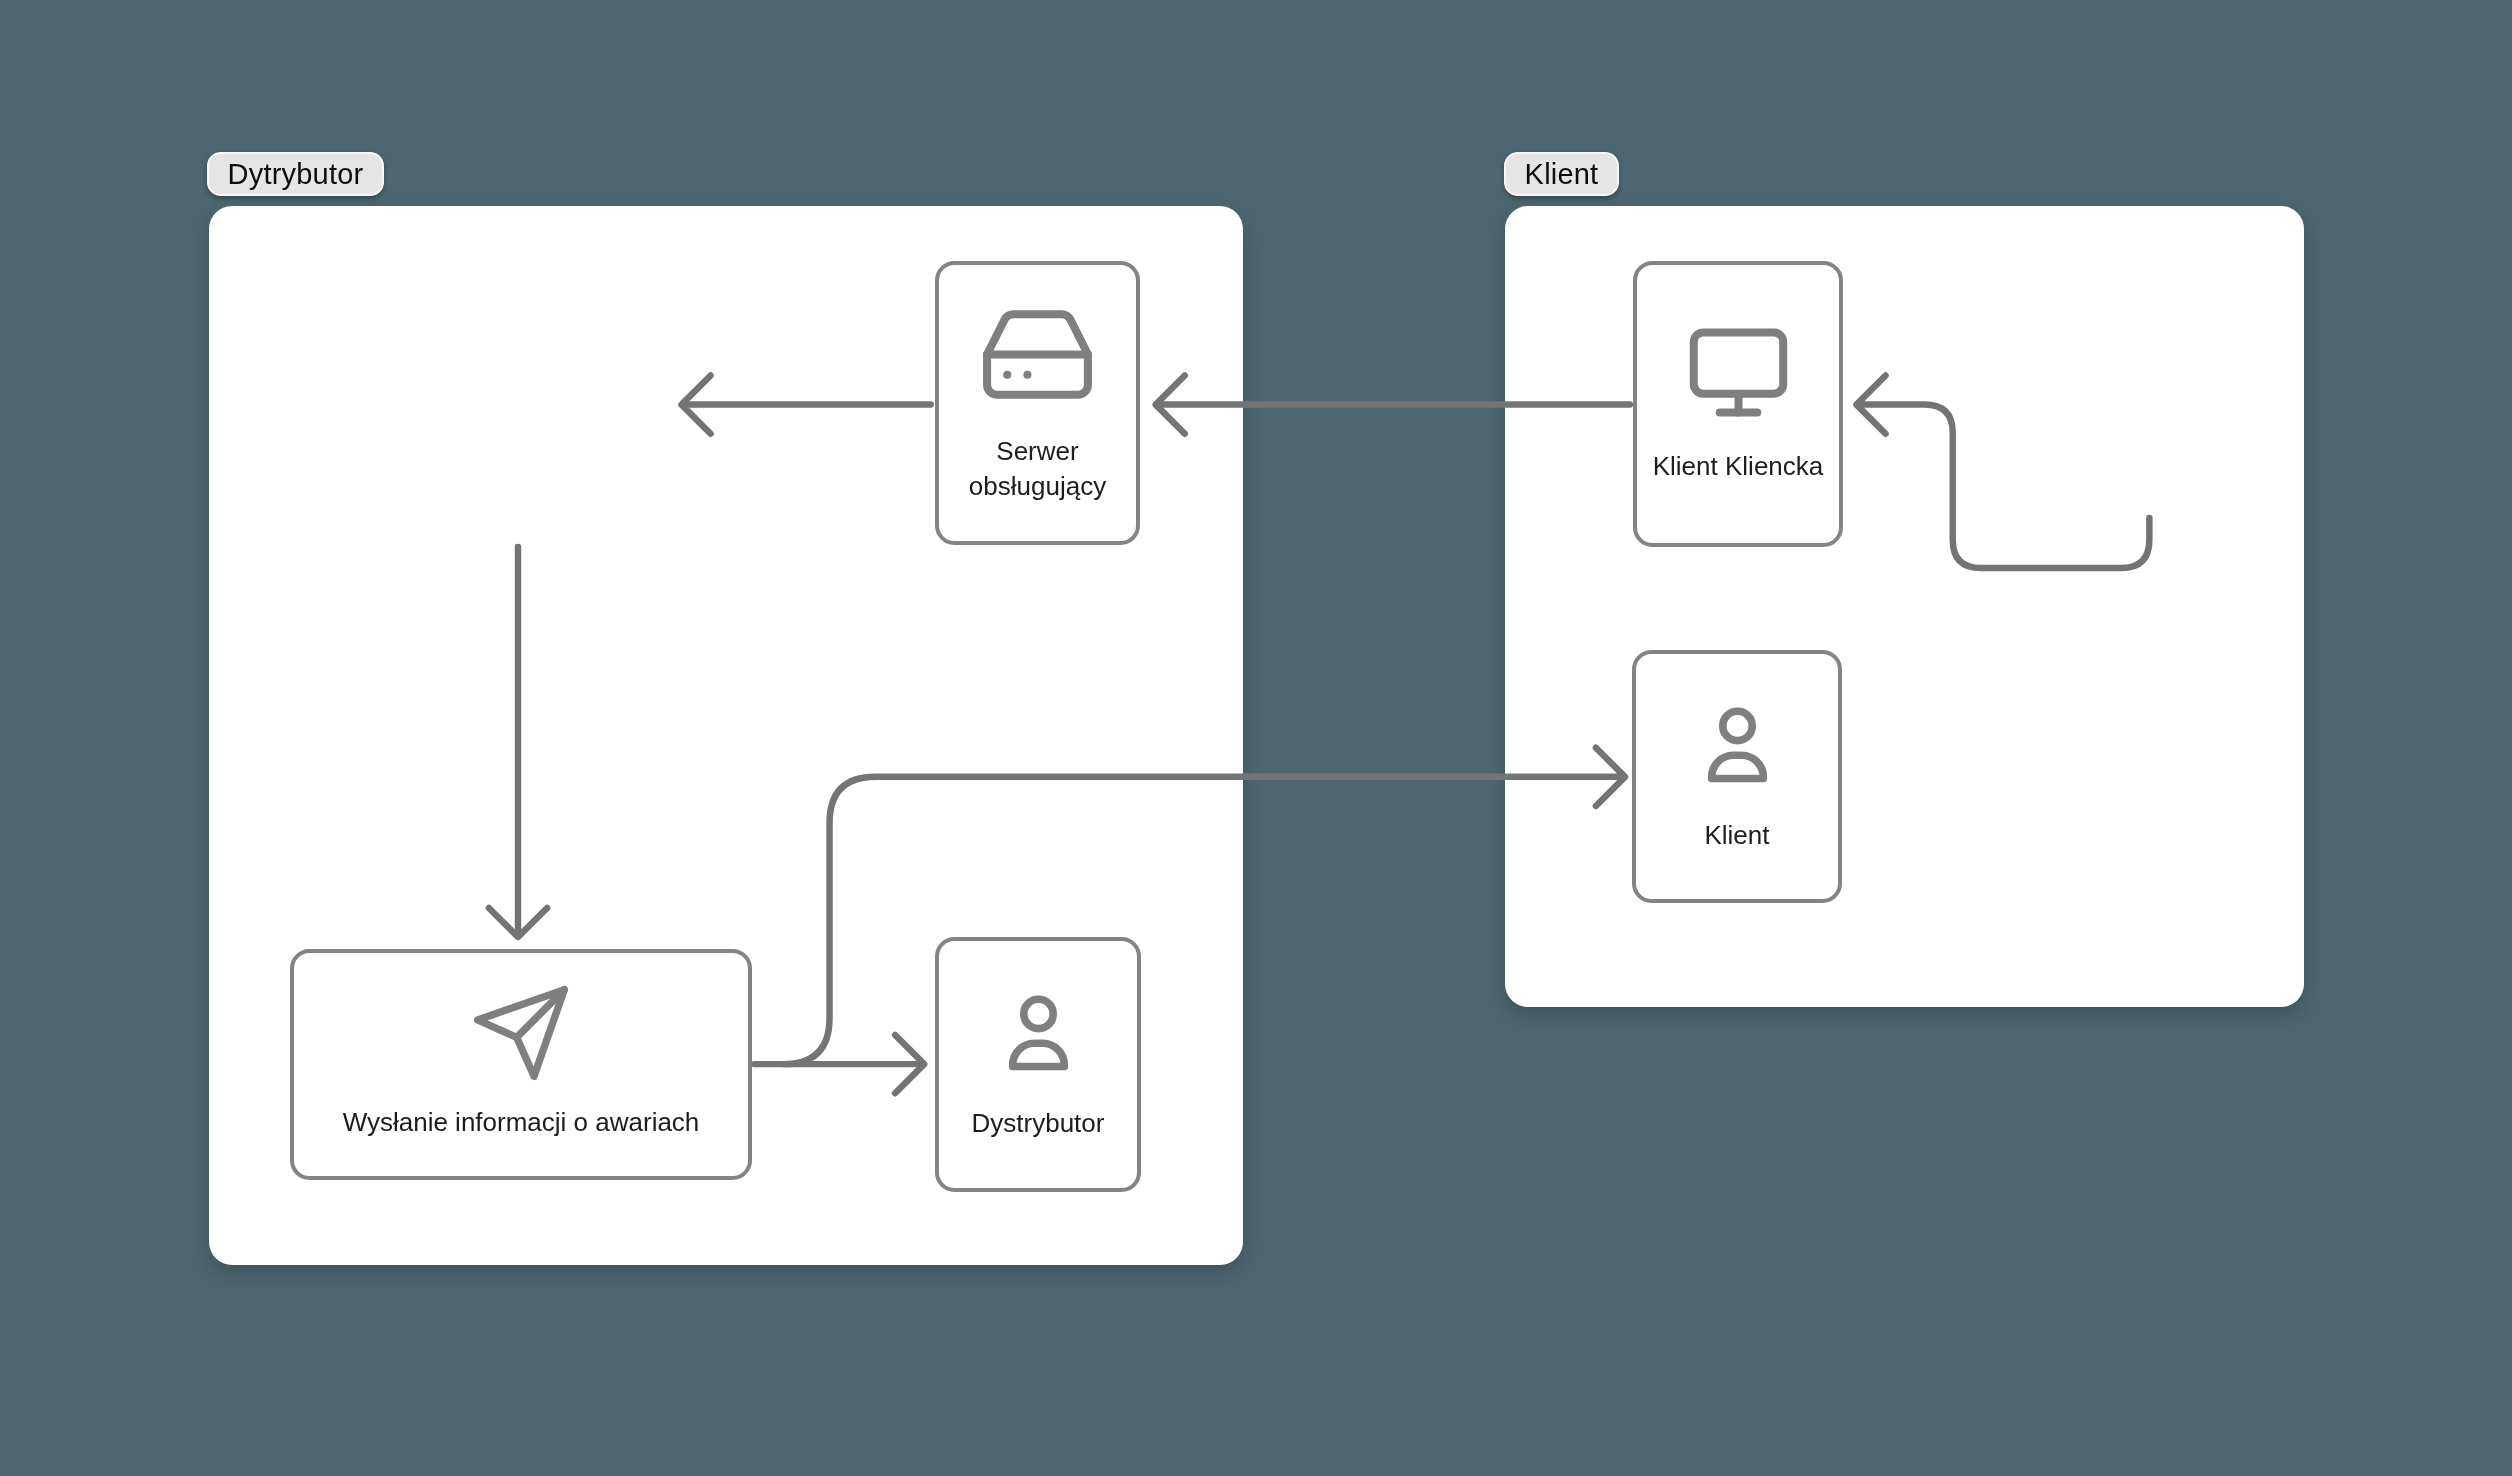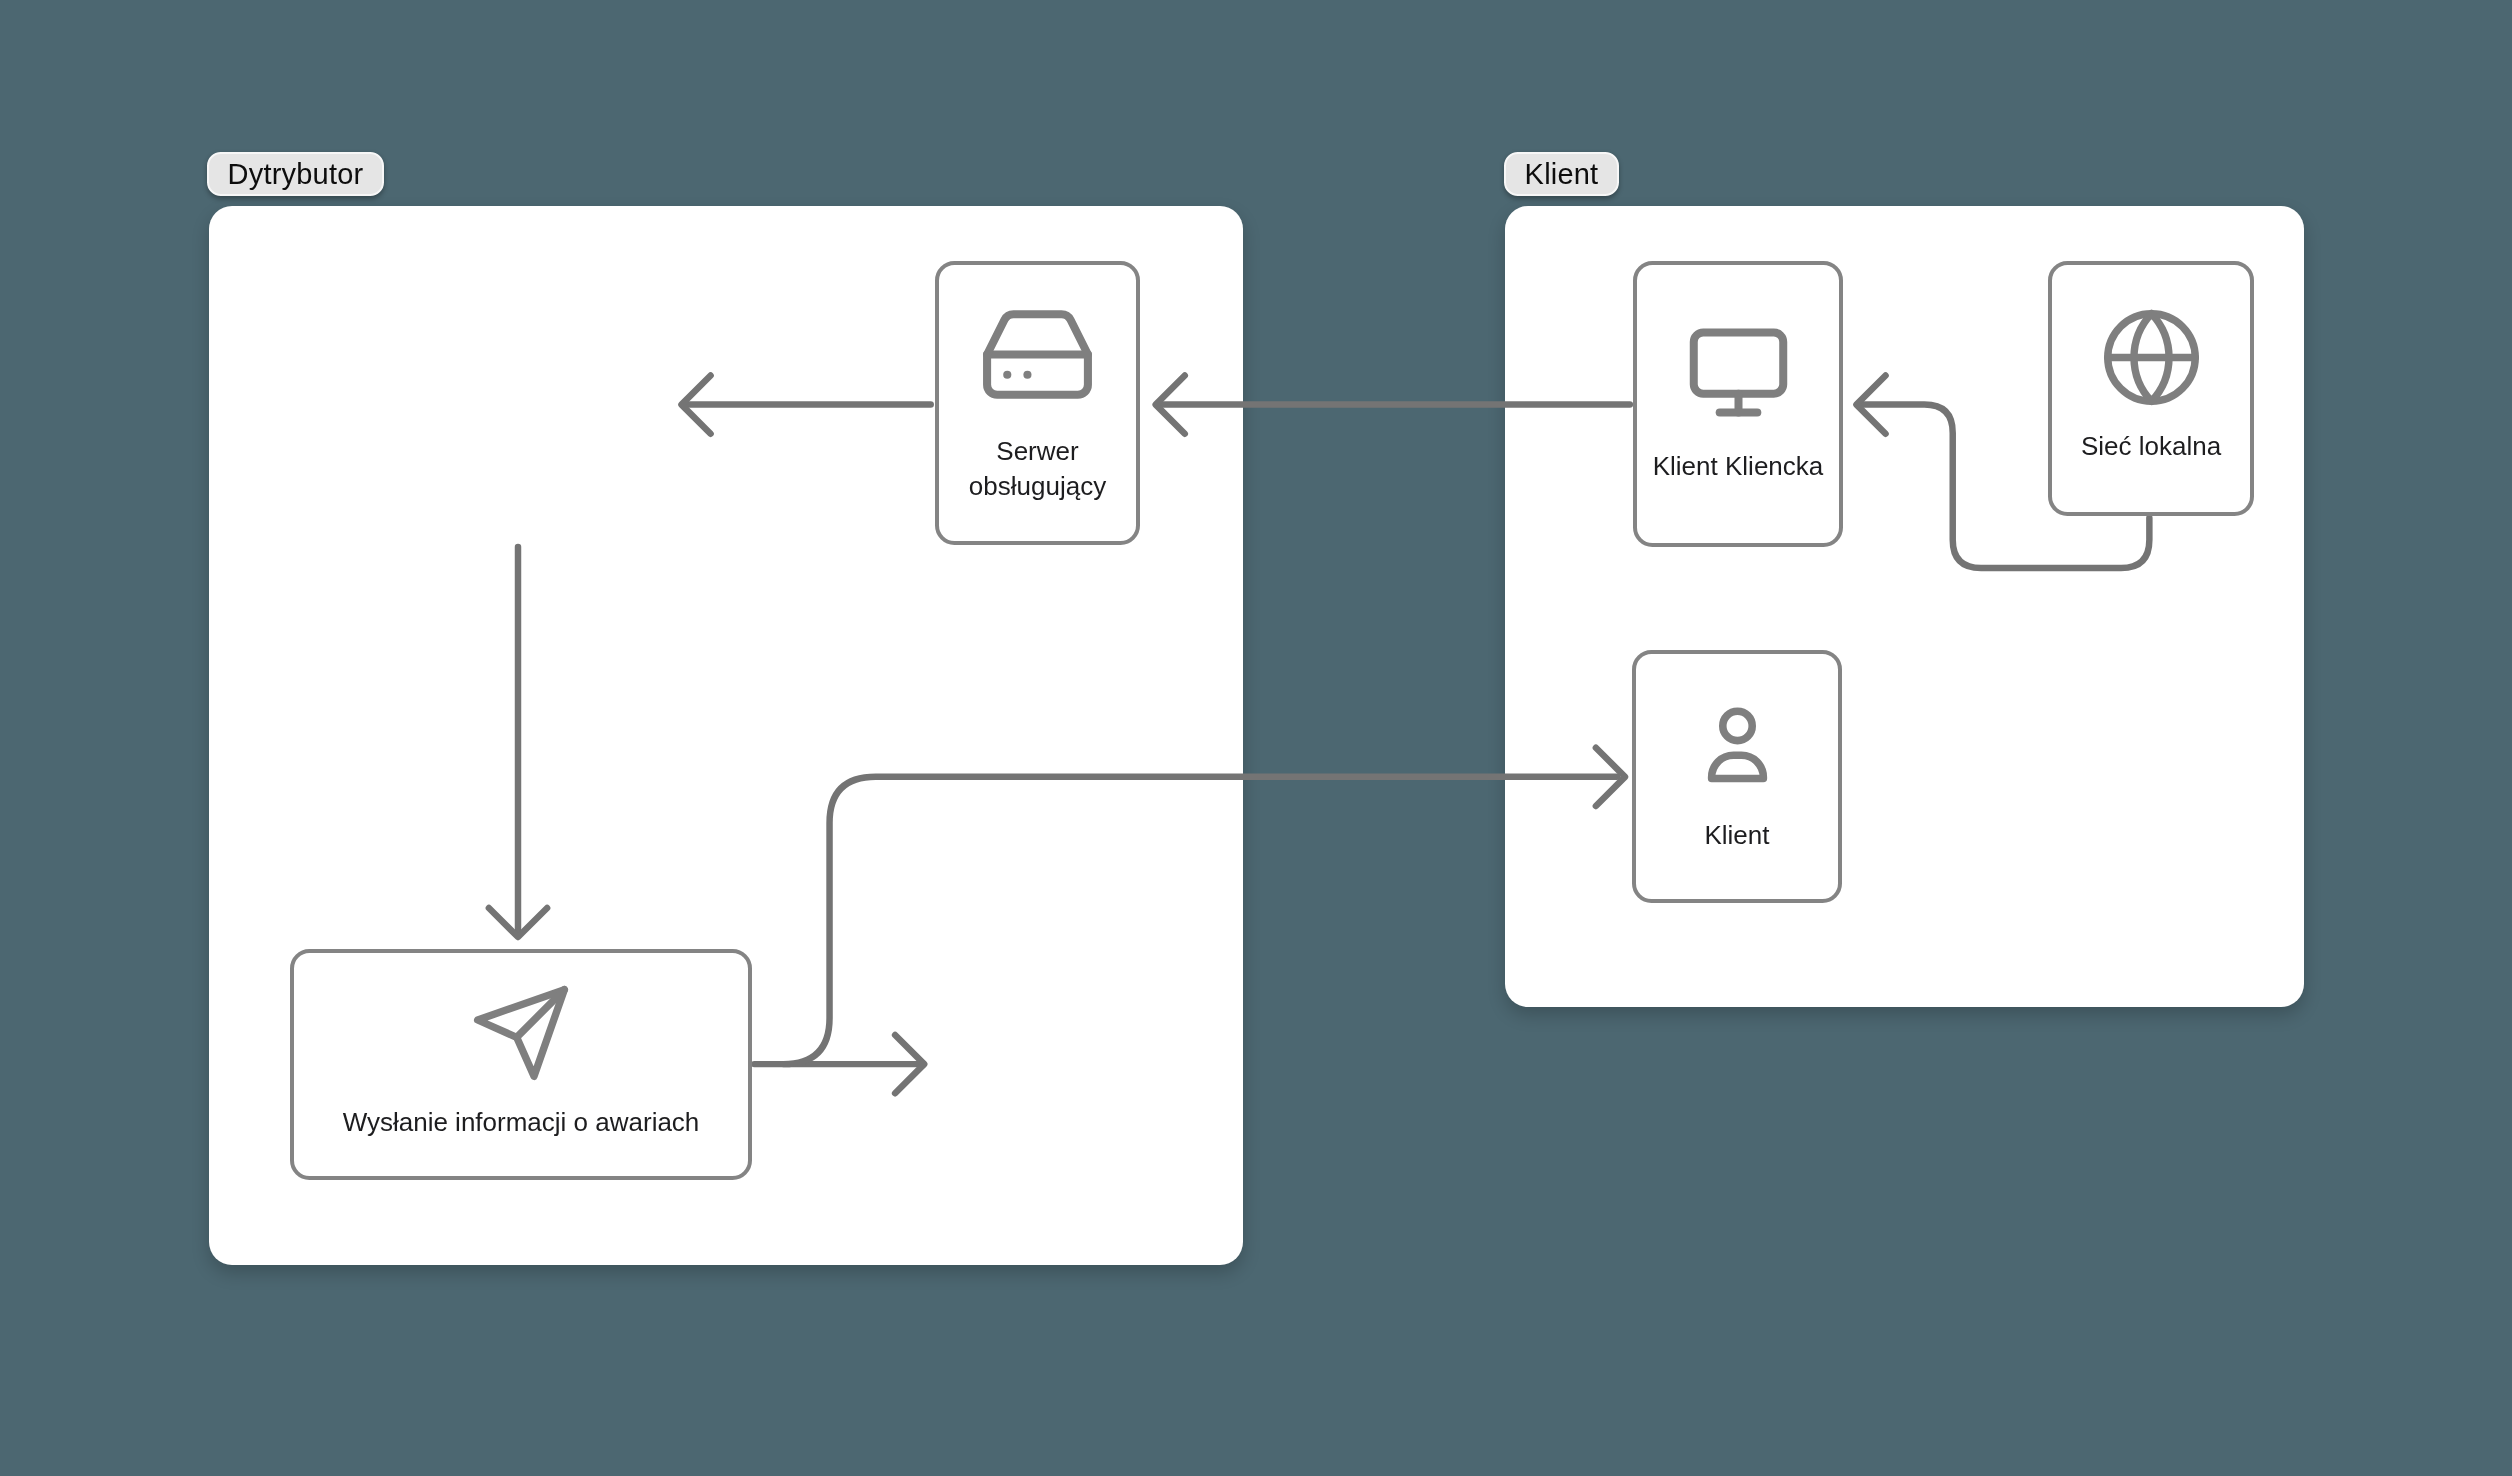--- a/index.html
+++ b/index.html
@@ -89,42 +89,41 @@
   <div class="node n-wyslanie">
     <span>
       <svg width="104" height="104" viewBox="0 0 24 24" fill="none" stroke="#7F7F7F" stroke-width="1.7" stroke-linecap="round" stroke-linejoin="round">
         <path d="m22 2-7 20-4-9-9-4Z"></path>
         <path d="M22 2 11 13"></path>
       </svg>
     </span>
     <span class="label">Wysłanie informacji o awariach</span>
   </div>
 
+  <div class="node n-dystrybutor">
+    <span>
+      <svg width="107" height="107" viewBox="0 0 24 24" fill="none" stroke="#7F7F7F" stroke-width="1.7" stroke-linecap="round" stroke-linejoin="round">
+        <circle cx="12" cy="7.6" r="3.3"></circle>
+        <path d="M6.2 19.4 v-0.3 a4.9 4.9 0 0 1 4.9 -4.9 h1.8 a4.9 4.9 0 0 1 4.9 4.9 v0.3 Z"></path>
+      </svg>
+    </span>
+    <span class="label">Dystrybutor</span>
+  </div>
 
   <div class="node n-bramka">
     <span>
       <svg width="113" height="113" viewBox="0 0 24 24" fill="none" stroke="#7F7F7F" stroke-width="1.7" stroke-linecap="round" stroke-linejoin="round">
         <rect x="2.5" y="3.5" width="19" height="13" rx="2"></rect>
         <line x1="12" y1="16.5" x2="12" y2="20.5"></line>
         <line x1="8" y1="20.5" x2="16" y2="20.5"></line>
       </svg>
     </span>
     <span class="label">Klient Kliencka</span>
   </div>
 
-  <div class="node n-siec">
-    <span>
-      <svg width="105" height="105" viewBox="0 0 24 24" fill="none" stroke="#7F7F7F" stroke-width="1.7" stroke-linecap="round" stroke-linejoin="round">
-        <circle cx="12" cy="12" r="10"></circle>
-        <path d="M12 2a14.5 14.5 0 0 0 0 20 14.5 14.5 0 0 0 0-20"></path>
-        <path d="M2 12h20"></path>
-      </svg>
-    </span>
-    <span class="label">Sieć lokalna</span>
-  </div>
 
   <div class="node n-klient">
     <span>
       <svg width="107" height="107" viewBox="0 0 24 24" fill="none" stroke="#7F7F7F" stroke-width="1.7" stroke-linecap="round" stroke-linejoin="round">
         <circle cx="12" cy="7.6" r="3.3"></circle>
         <path d="M6.2 19.4 v-0.3 a4.9 4.9 0 0 1 4.9 -4.9 h1.8 a4.9 4.9 0 0 1 4.9 4.9 v0.3 Z"></path>
       </svg>
     </span>
     <span class="label">Klient</span>
   </div>

